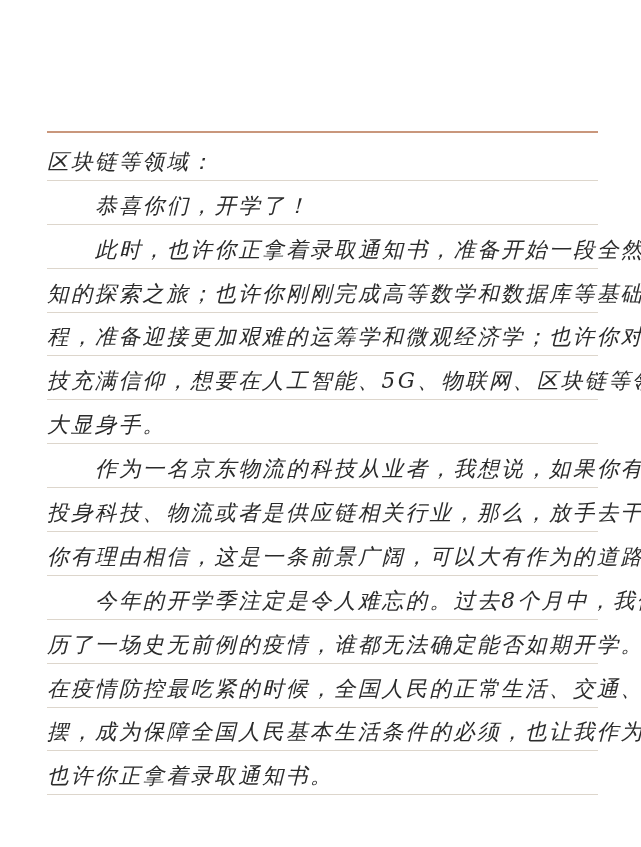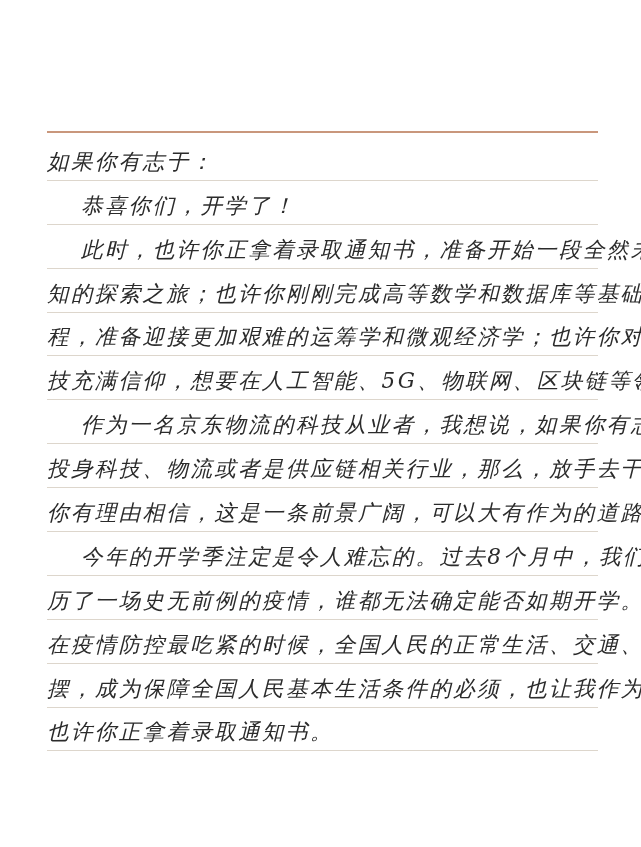--- a/index.html
+++ b/index.html
@@ -46,46 +46,49 @@
     left: 0;
     bottom: 5px;
     font-size: 21.5px;
     line-height: 26px;
     color: #2b2b2b;
     letter-spacing: 2.4px;
     white-space: nowrap;
     font-style: italic;
   }
   .row-text.indent {
-    left: 34px;
+    left: 48px;
   }
 </style>
 </head>
 <body>
 
 <div class="page">
   <div class="top-rule"></div>
   <div class="lines">
     <div class="row">
-      <span class="row-text">如果你有志于：</span>
+      <span class="row-text">区块链等领域：</span>
     </div>
     <div class="row">
         <span class="row-text indent">恭喜你们，开学了！</span>
       </div>
     <div class="row">
         <span class="row-text indent">此时，也许你正拿着录取通知书，准备开始一段全然未</span>
       </div>
     <div class="row">
         <span class="row-text">知的探索之旅；也许你刚刚完成高等数学和数据库等基础课</span>
       </div>
     <div class="row">
         <span class="row-text">程，准备迎接更加艰难的运筹学和微观经济学；也许你对科</span>
       </div>
     <div class="row">
         <span class="row-text">技充满信仰，想要在人工智能、5G、物联网、区块链等领域</span>
+      </div>
+    <div class="row">
+        <span class="row-text">大显身手。</span>
       </div>
     <div class="row">
         <span class="row-text indent">作为一名京东物流的科技从业者，我想说，如果你有志于</span>
       </div>
     <div class="row">
         <span class="row-text">投身科技、物流或者是供应链相关行业，那么，放手去干吧！</span>
       </div>
     <div class="row">
         <span class="row-text">你有理由相信，这是一条前景广阔，可以大有作为的道路。</span>
       </div>

